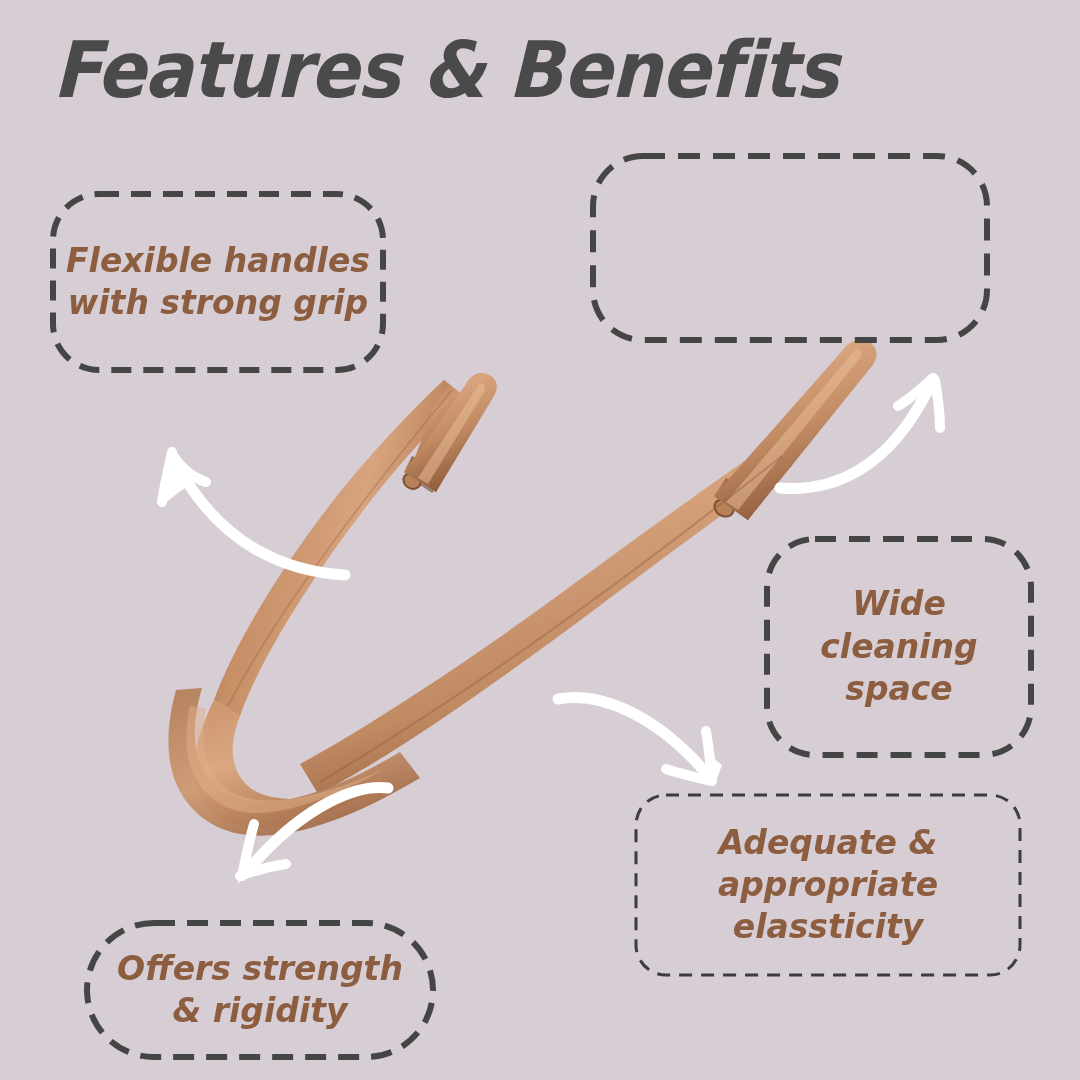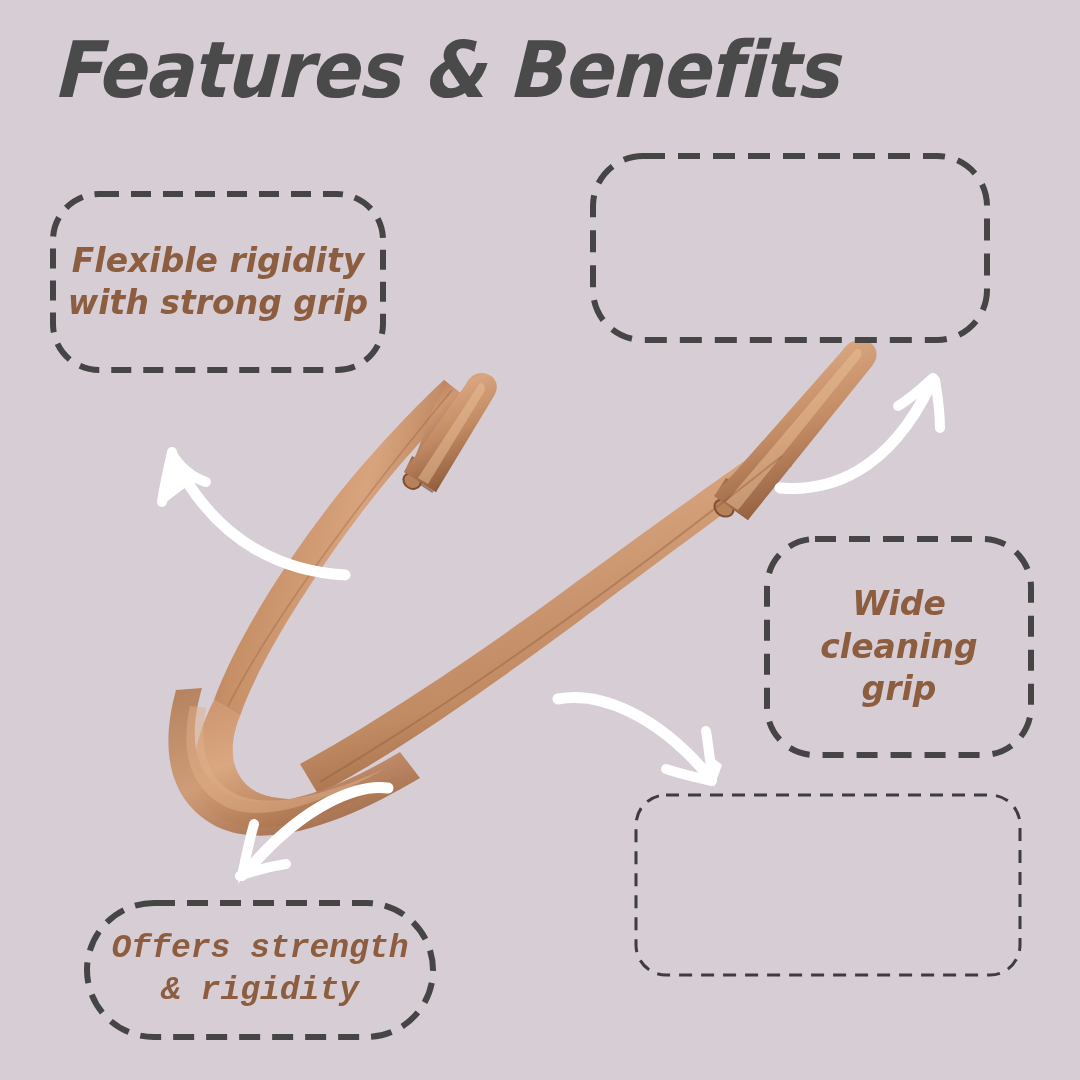--- a/index.html
+++ b/index.html
@@ -88,23 +88,23 @@
     left: 764px; top: 536px;
     width: 270px; height: 222px;
     font-size: 33px; line-height: 1.30;
   }
   #callout-elasticity {
     left: 634px; top: 793px;
     width: 388px; height: 184px;
     font-size: 33px; line-height: 1.28;
   }
   #callout-strength {
-    left: 84px; top: 900px;
+    left: 84px; top: 920px;
     width: 352px; height: 140px;
-    font-size: 33px; line-height: 1.28; font-family: Liberation Mono, monospace;
+    font-size: 33px; line-height: 1.28;
   }
 
   
   .arrow-svg {
     position: absolute;
     pointer-events: none;
   }
   #arrow-to-flexible-handles { left: 150px; top: 440px; width: 210px; height: 150px; }
   #arrow-to-pure-copper      { left: 770px; top: 360px; width: 190px; height: 140px; }
   #arrow-to-strength         { left: 210px; top: 758px; width: 230px; height: 150px; }
@@ -225,40 +225,41 @@
 
       <path d="M 320 782 C 420 722, 560 632, 782 456" stroke="#8f5a39" stroke-width="2" fill="none" opacity="0.4"></path>
       <path d="M 228 706 C 262 640, 330 538, 452 390" stroke="#8f5a39" stroke-width="1.8" fill="none" opacity="0.32"></path>
     </g>
   </svg>
 
   <div class="callout" id="callout-flexible-handles">
     <svg class="dash-frame" viewBox="0 0 336 182" preserveAspectRatio="none">
       <rect x="3" y="3" width="330" height="176" rx="46" ry="46" fill="none" stroke="#454545" stroke-width="6" stroke-dasharray="20 12" stroke-linecap="butt"></rect>
     </svg>
-    <span class="callout-text">Flexible rigidity with strong grip</span>
+    <span class="callout-text">Flexible handles with strong grip</span>
   </div>
 
   <div class="callout" id="callout-pure-copper">
     <svg class="dash-frame" viewBox="0 0 400 190" preserveAspectRatio="none">
       <rect x="3" y="3" width="394" height="184" rx="50" ry="50" fill="none" stroke="#454545" stroke-width="6" stroke-dasharray="22 13" stroke-linecap="butt"></rect>
     </svg>
   </div>
 
   <div class="callout" id="callout-wide-space">
     <svg class="dash-frame" viewBox="0 0 270 222" preserveAspectRatio="none">
       <rect x="3" y="3" width="264" height="216" rx="48" ry="48" fill="none" stroke="#454545" stroke-width="6" stroke-dasharray="21 13" stroke-linecap="butt"></rect>
     </svg>
-    <span class="callout-text">Wide cleaning grip</span>
+    <span class="callout-text">Wide cleaning space</span>
   </div>
 
   <div class="callout" id="callout-elasticity">
     <svg class="dash-frame" viewBox="0 0 388 184" preserveAspectRatio="none">
       <rect x="2" y="2" width="384" height="180" rx="30" ry="30" fill="none" stroke="#3d3d3d" stroke-width="3" stroke-dasharray="13 9" stroke-linecap="butt"></rect>
     </svg>
+    <span class="callout-text">Adequate &amp; appropriate elassticity</span>
   </div>
 
   <div class="callout" id="callout-strength">
     <svg class="dash-frame" viewBox="0 0 352 140" preserveAspectRatio="none">
       <rect x="3" y="3" width="346" height="134" rx="67" ry="67" fill="none" stroke="#454545" stroke-width="6" stroke-dasharray="21 12" stroke-linecap="butt"></rect>
     </svg>
     <span class="callout-text">Offers strength &amp; rigidity</span>
   </div>
 
   <svg class="arrow-svg" id="arrow-to-flexible-handles" viewBox="0 0 210 150">

